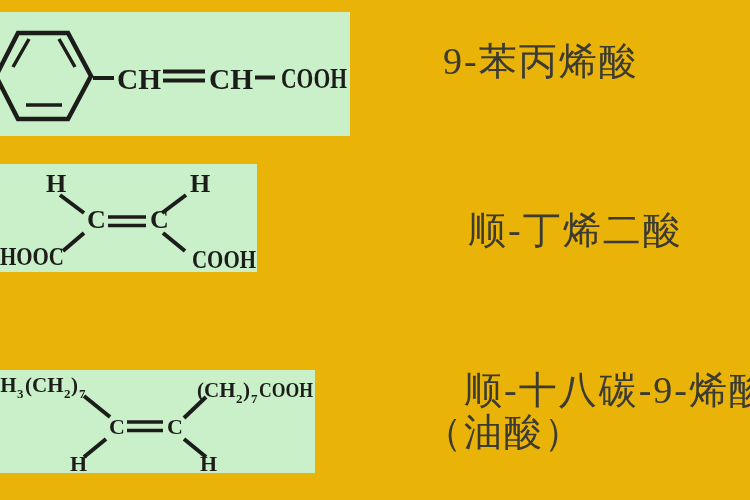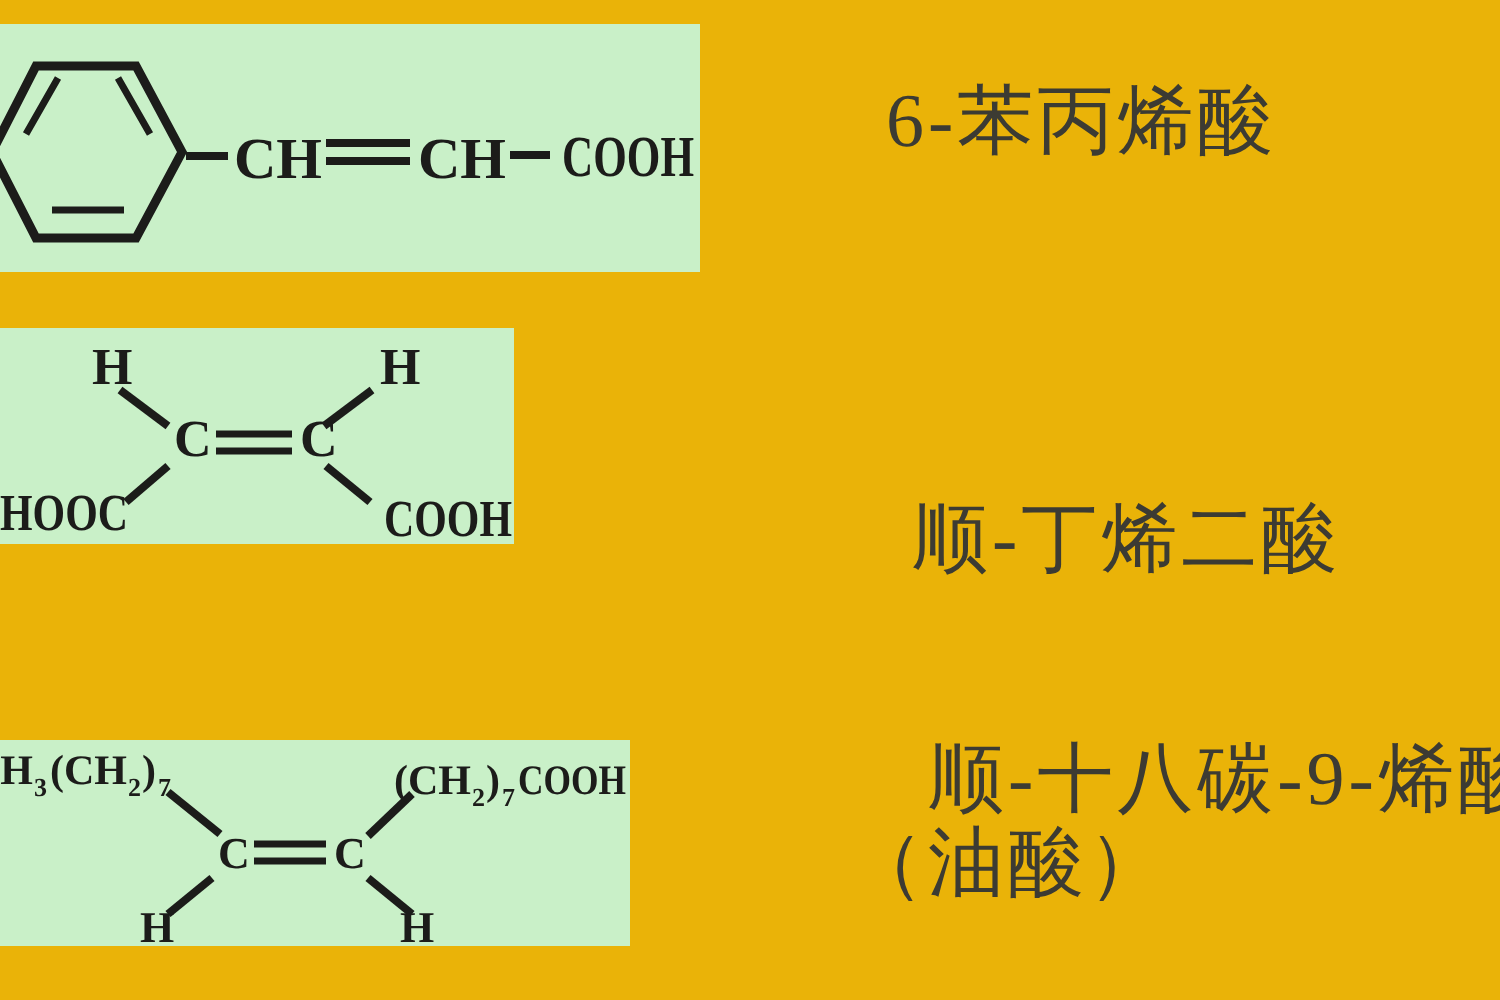--- a/index.html
+++ b/index.html
@@ -18,21 +18,21 @@
     font-weight:bold;fill:#1c1c1a;
   }
   .bond{stroke:#1c1c1a;fill:none;}
   .label{
     position:absolute;white-space:nowrap;line-height:1;
     font-family:"Liberation Serif",serif;
     font-size:38px;color:#3c3b33;letter-spacing:2px;
   }
   .l1a{left:443px;top:42px;}
   .l1b{left:447px;top:85px;}
-  .l2a{left:456px;top:211px;margin-top:40px;}
+  .l2a{left:468px;top:211px;}
   .l2b{left:454px;top:254px;}
   .l3a{left:464px;top:371px;}
   .l3b{left:424px;top:413px;}
 </style>
 </head>
 <body>
 
 <div class="canvas">
 
   <section class="panel p1">
@@ -95,18 +95,18 @@
         <text class="ft" x="251" y="33" font-size="13">7</text>
         <text class="ft" x="259" y="27" font-size="21" textLength="54" lengthAdjust="spacingAndGlyphs">COOH</text>
       </g>
       <line class="bond" stroke-width="4" x1="106" y1="69" x2="84" y2="87"></line>
       <line class="bond" stroke-width="4" x1="184" y1="69" x2="206" y2="87"></line>
       <text class="ft" x="70" y="101" font-size="22">H</text>
       <text class="ft" x="200" y="101" font-size="22">H</text>
     </svg>
   </section>
 
-  <div class="label l1a">6-苯丙烯酸</div>
+  <div class="label l1a">9-苯丙烯酸</div>
   <div class="label l2a">顺-丁烯二酸</div>
   <div class="label l3a">顺-十八碳-9-烯酸</div>
   <div class="label l3b">（油酸）</div>
 
 </div>
 
 </body></html>

